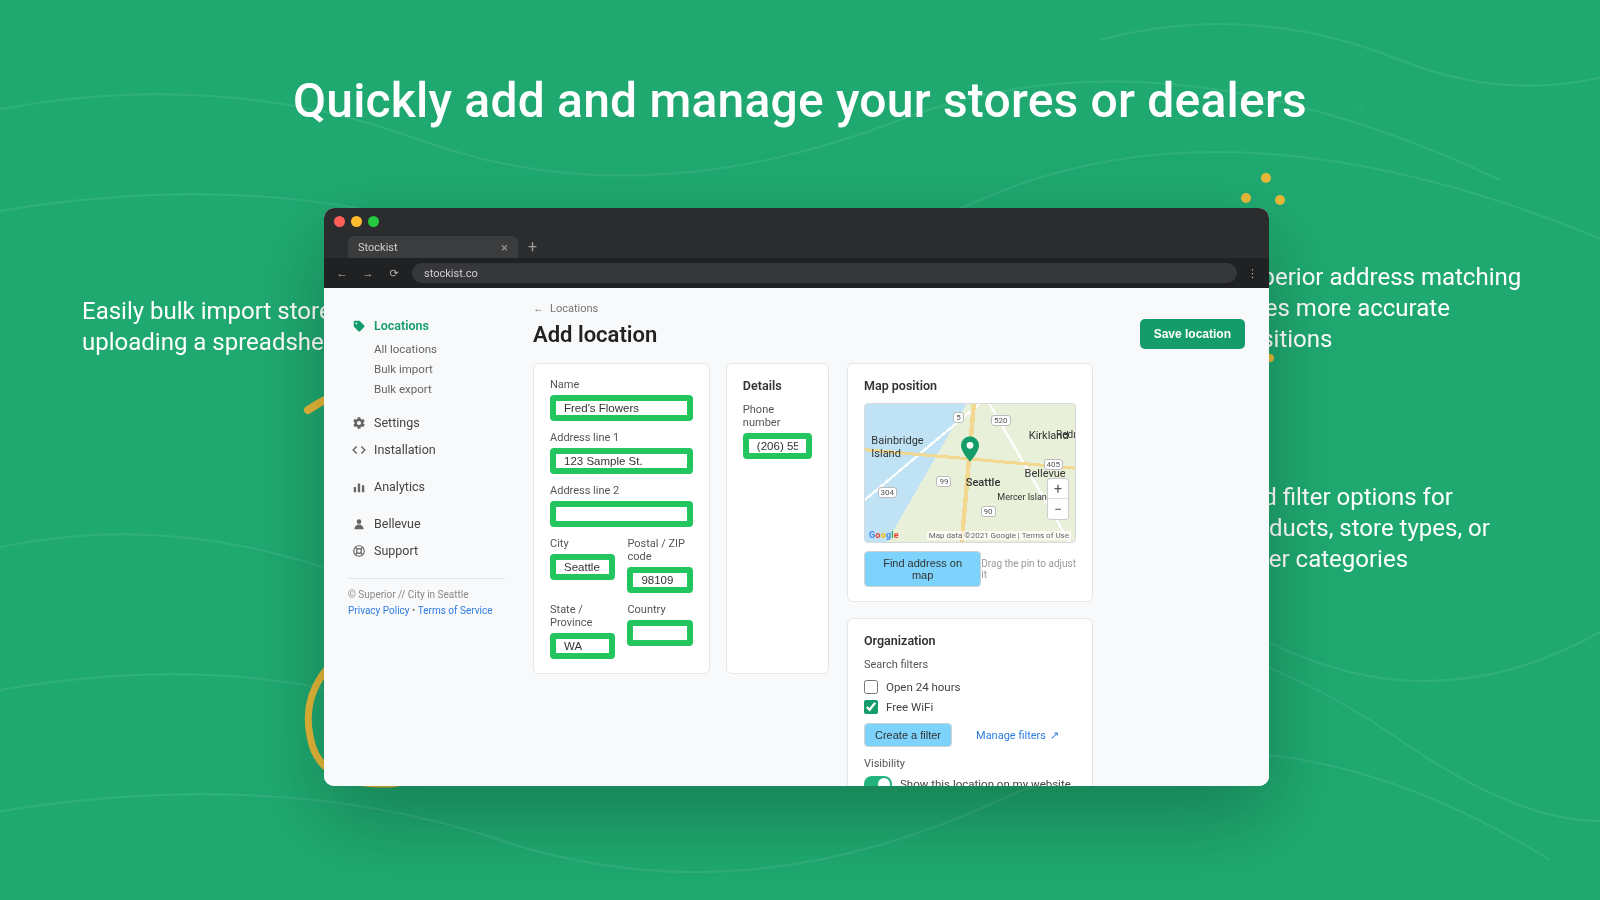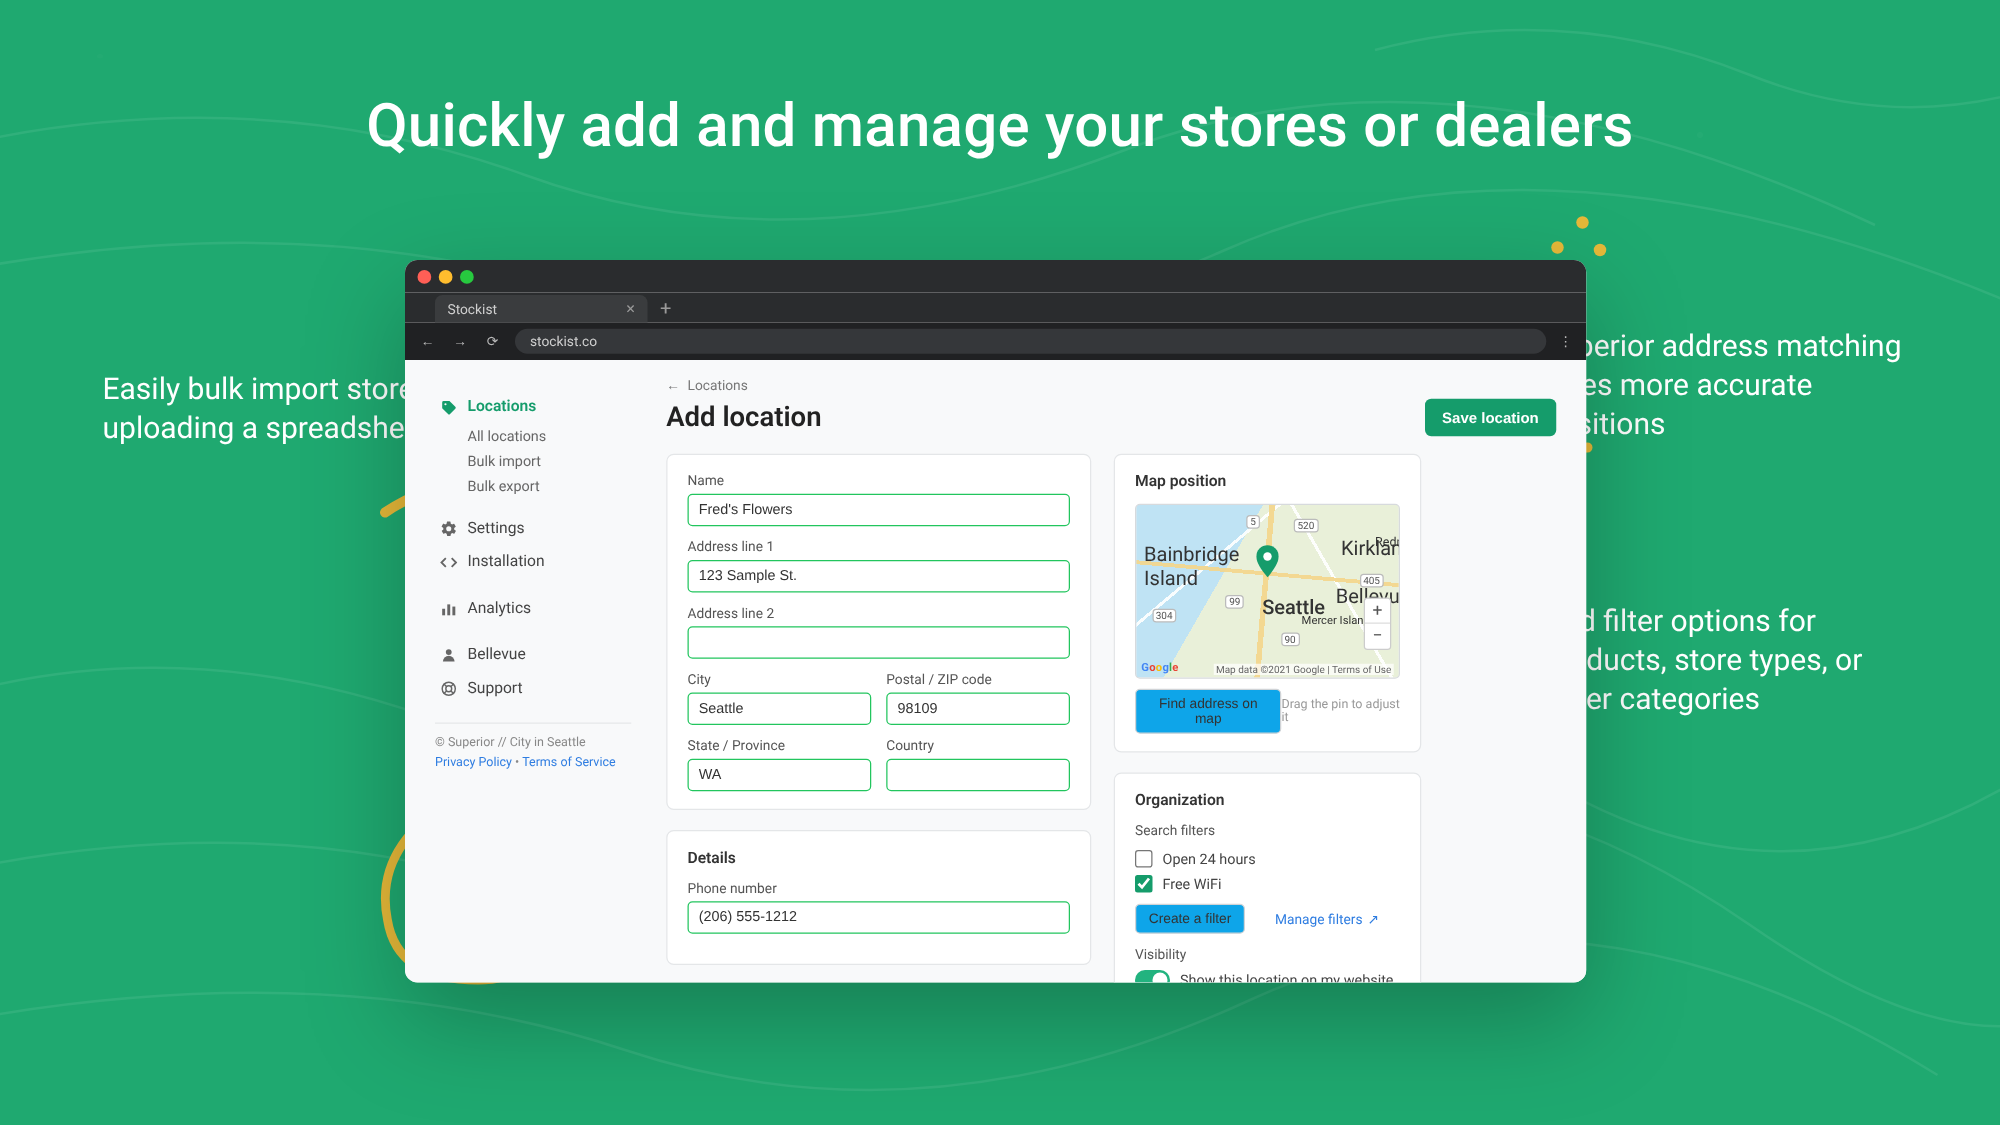--- a/index.html
+++ b/index.html
@@ -112,26 +112,26 @@
   h1.page { font-size:22px; font-weight:600; color:#222; }
   .savebtn {
     background:#159c6b; color:#fff; border:none; border-radius:5px;
     padding:8px 14px; font-size:12px; font-weight:600; cursor:pointer;
   }
 
   .cols { display:flex; gap:18px; margin-top:14px; align-items:flex-start; }
   .card {
     background:#fff; border:1px solid #e4e6e8; border-radius:6px; padding:14px 16px;
   }
-  .colL { width:340px; display:flex; flex-direction:column; gap:16px; }
+  .colL { width:296px; display:flex; gap:16px; }
   .colR { width:246px; display:flex; flex-direction:column; gap:16px; }
 
   .lbl { font-size:11px; color:#555; margin-bottom:4px; display:block; }
   .fld {
-    width:100%; height:26px; border:1px solid #22c55e; border-radius:4px;
+    width:100%; height:26px; border:6px solid #22c55e; border-radius:4px;
     padding:0 8px; font-size:11.5px; color:#333; background:#fff;
   }
   .row2 { display:flex; gap:12px; }
   .row2 > div { flex:1; }
   .section-title { font-size:12.5px; font-weight:600; margin-bottom:10px; color:#333; }
   .card.form .group { margin-bottom:10px; }
 
   .minimap {
     position:relative; width:100%; height:140px; border:1px solid #d7dadd; border-radius:4px; overflow:hidden;
     background:
@@ -143,21 +143,21 @@
       linear-gradient( 95deg, transparent 48%, #f4d58a 48% 50%, transparent 50%),
       linear-gradient(  5deg, transparent 58%, #f4d58a 58% 60%, transparent 60%),
       linear-gradient(140deg, transparent 30%, #fff 30% 31%, transparent 31%),
       linear-gradient( 60deg, transparent 70%, #fff 70% 71%, transparent 71%);
     opacity:.9;
   }
   .minimap .pin {
     position:absolute; left:50%; top:42%; transform:translate(-50%,-100%);
     width:18px; height:26px;
   }
-  .minimap .city { position:absolute; font-size:16px; color:#333; }
+  .minimap .city { position:absolute; font-size:11px; color:#333; }
   .minimap .city.seattle { left:48%; top:52%; font-weight:500; }
   .minimap .city.bellevue { left:76%; top:46%; }
   .minimap .city.kirkland { left:78%; top:18%; }
   .minimap .city.bainbridge { left:3%; top:22%; }
   .minimap .city.mercer { left:63%; top:64%; font-size:9px; }
   .minimap .city.redm { left:91%; top:18%; font-size:10px; }
   .minimap .attrib { position:absolute; bottom:2px; right:4px; font-size:8px; color:#666; background:rgba(255,255,255,.7); padding:0 2px; }
   .minimap .googlelogo { position:absolute; bottom:2px; left:4px; font-size:9px; font-weight:700; letter-spacing:.2px; }
   .minimap .googlelogo span:nth-child(1){color:#4285F4}
   .minimap .googlelogo span:nth-child(2){color:#EA4335}
@@ -165,21 +165,21 @@
   .minimap .googlelogo span:nth-child(4){color:#4285F4}
   .minimap .googlelogo span:nth-child(5){color:#34A853}
   .minimap .googlelogo span:nth-child(6){color:#EA4335}
   .minimap .zoom { position:absolute; right:6px; bottom:22px; width:22px; background:#fff; border:1px solid #ccc; border-radius:3px; display:flex; flex-direction:column; }
   .minimap .zoom div { height:20px; display:flex; align-items:center; justify-content:center; font-size:14px; color:#555; cursor:pointer; }
   .minimap .zoom div:first-child{ border-bottom:1px solid #ddd; }
   .minimap .shield { position:absolute; font-size:8px; background:#fff; border:1px solid #bbb; border-radius:3px; padding:0 2px; color:#555; }
 
   .maprow { display:flex; align-items:center; justify-content:space-between; margin-top:8px; }
   .btn-outline {
-    background:#0ea5e9; border:1px solid #d0d3d6; border-radius:4px;
+    background:#7dd3fc; border:1px solid #d0d3d6; border-radius:4px;
     padding:5px 10px; font-size:11px; color:#333; cursor:pointer;
   }
   .hint { font-size:10px; color:#999; }
 
   .chk { display:flex; align-items:center; gap:8px; font-size:11.5px; color:#444; padding:3px 0; }
   .chk input { width:14px; height:14px; accent-color:#159c6b; cursor:pointer; }
   .linkish { color:#2f7de1; font-size:11px; cursor:pointer; display:inline-flex; align-items:center; gap:4px;padding-left:12px; }
   .org-actions { display:flex; align-items:center; gap:12px; margin-top:6px; }
 
   .toggle {

